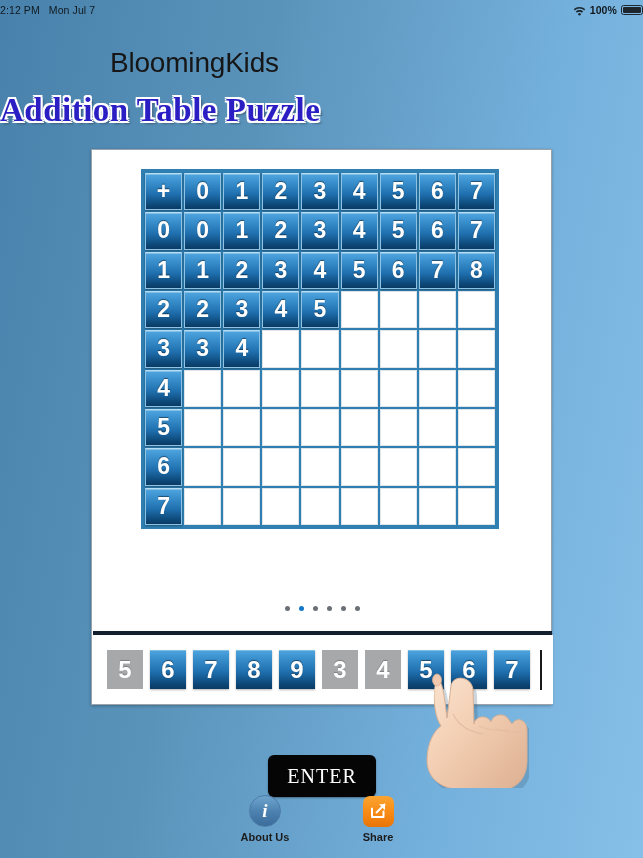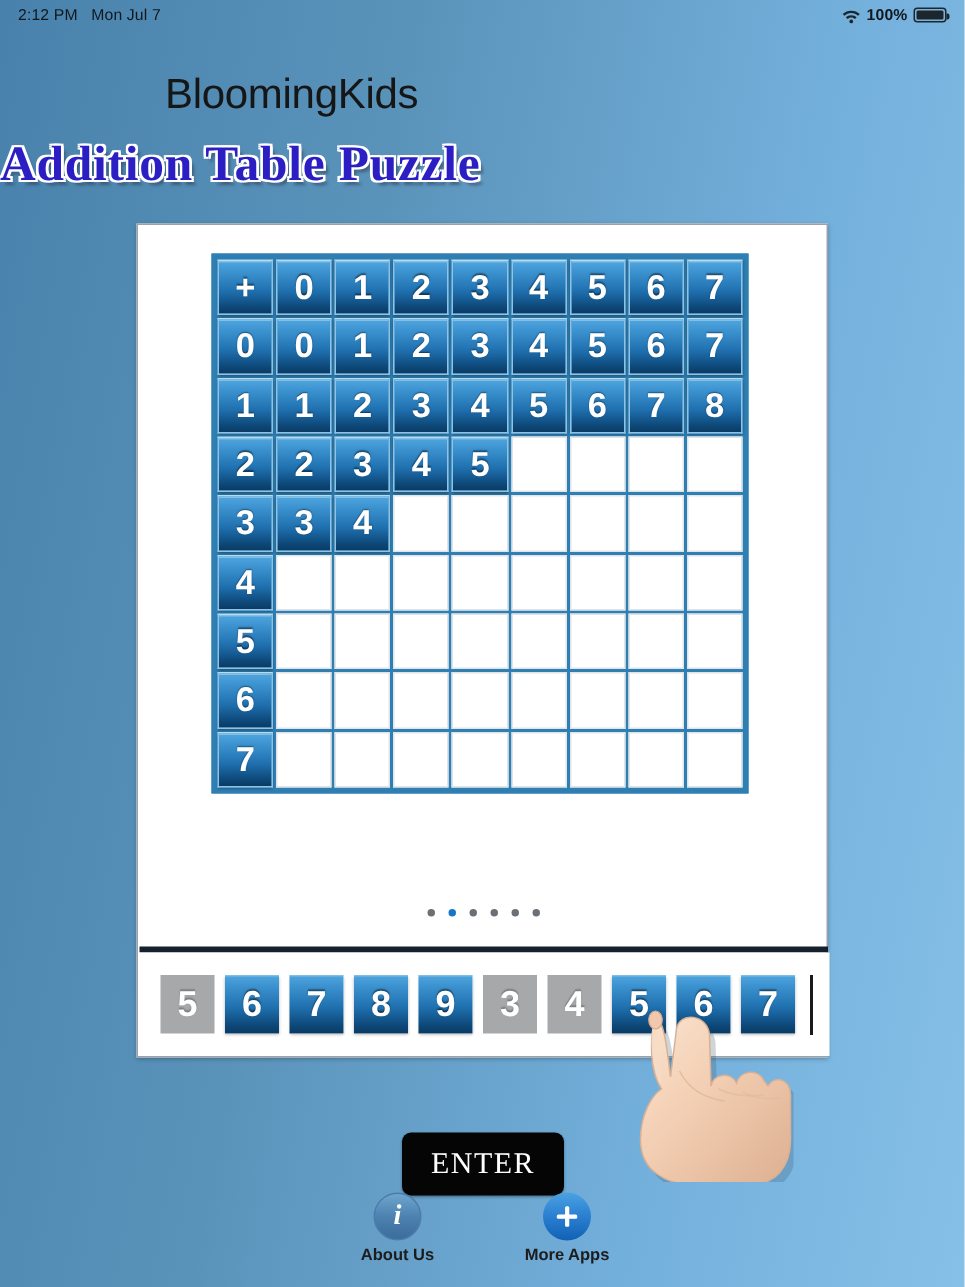--- a/index.html
+++ b/index.html
@@ -18,21 +18,21 @@
 
   
   #statusbar {
     position: absolute;
     top: 0; left: 0;
     width: 643px;
     height: 20px;
     display: flex;
     align-items: center;
     justify-content: space-between;
-    padding: 0 12px;
+    padding: 0 0;
     box-sizing: border-box;
     font-size: 10.5px;
     color: #10181e;
     letter-spacing: 0.1px;
   }
   #statusbar .left { display: flex; align-items: center; gap: 9px; }
   #statusbar .right { display: flex; align-items: center; gap: 4px; font-weight: bold; }
   .wifi-ico { display: inline-block; width: 13px; height: 10px; position: relative; top: 1px; }
   .batt {
     display: inline-block;
@@ -440,26 +440,27 @@
 
 <div id="toolbar">
 
   <div class="tb-item">
     <div class="tb-ico">
       <div class="circ-info">i</div>
     </div>
     <div class="tb-label">About Us</div>
   </div>
 
+
   <div class="tb-item">
     <div class="tb-ico">
-      <div class="circ-plus">
+      <div class="sq-share">
         <svg width="20" height="20" viewBox="0 0 20 20">
-          <rect x="8.7" y="3.2" width="2.8" height="13.6" rx="1" fill="#ffffff"></rect>
-          <rect x="3.2" y="8.7" width="13.6" height="2.8" rx="1" fill="#ffffff"></rect>
+          <path d="M4 7.5 L4 16 L15.5 16 L15.5 10.5" stroke="#ffffff" stroke-width="2" fill="none" stroke-linecap="round" stroke-linejoin="round"></path>
+          <path d="M8.5 11.5 L16.5 3.5" stroke="#ffffff" stroke-width="2" fill="none" stroke-linecap="round"></path>
+          <path d="M11 3.2 L17 3.2 L17 9.2 Z" fill="#ffffff"></path>
         </svg>
       </div>
     </div>
-    <div class="tb-label">More Apps</div>
+    <div class="tb-label">Share</div>
   </div>
 
-
 </div>
 
 </body></html>

